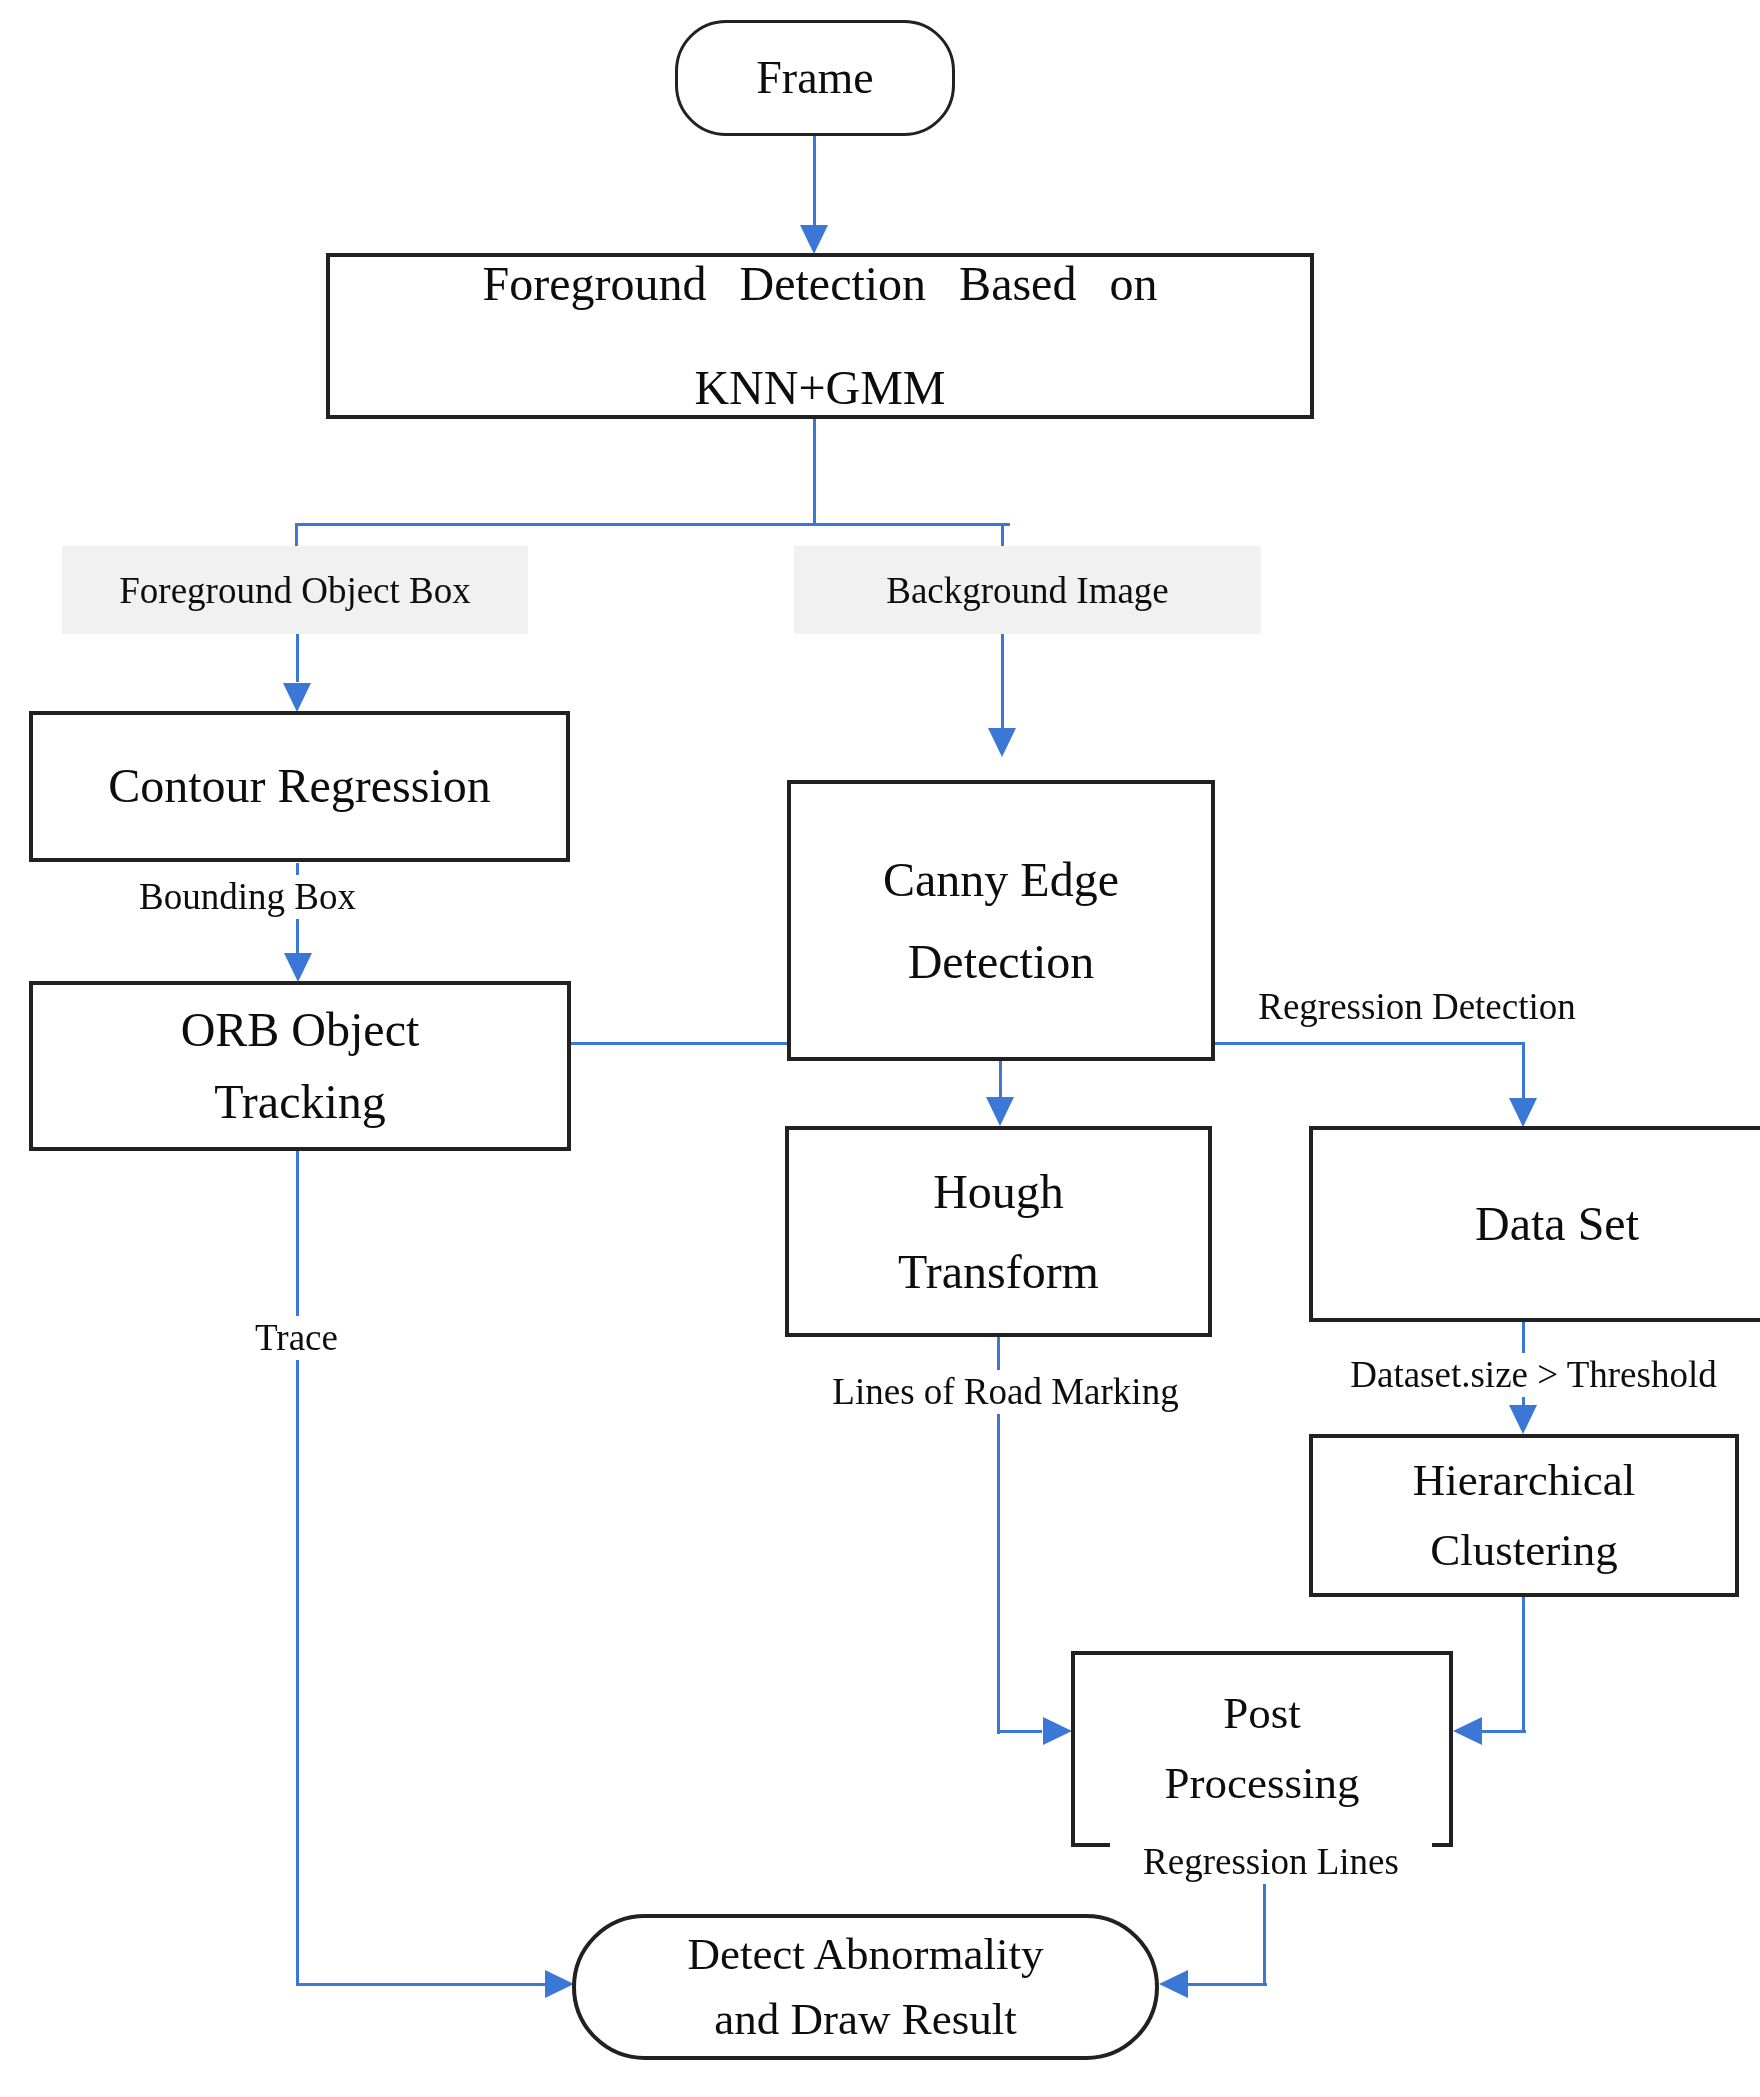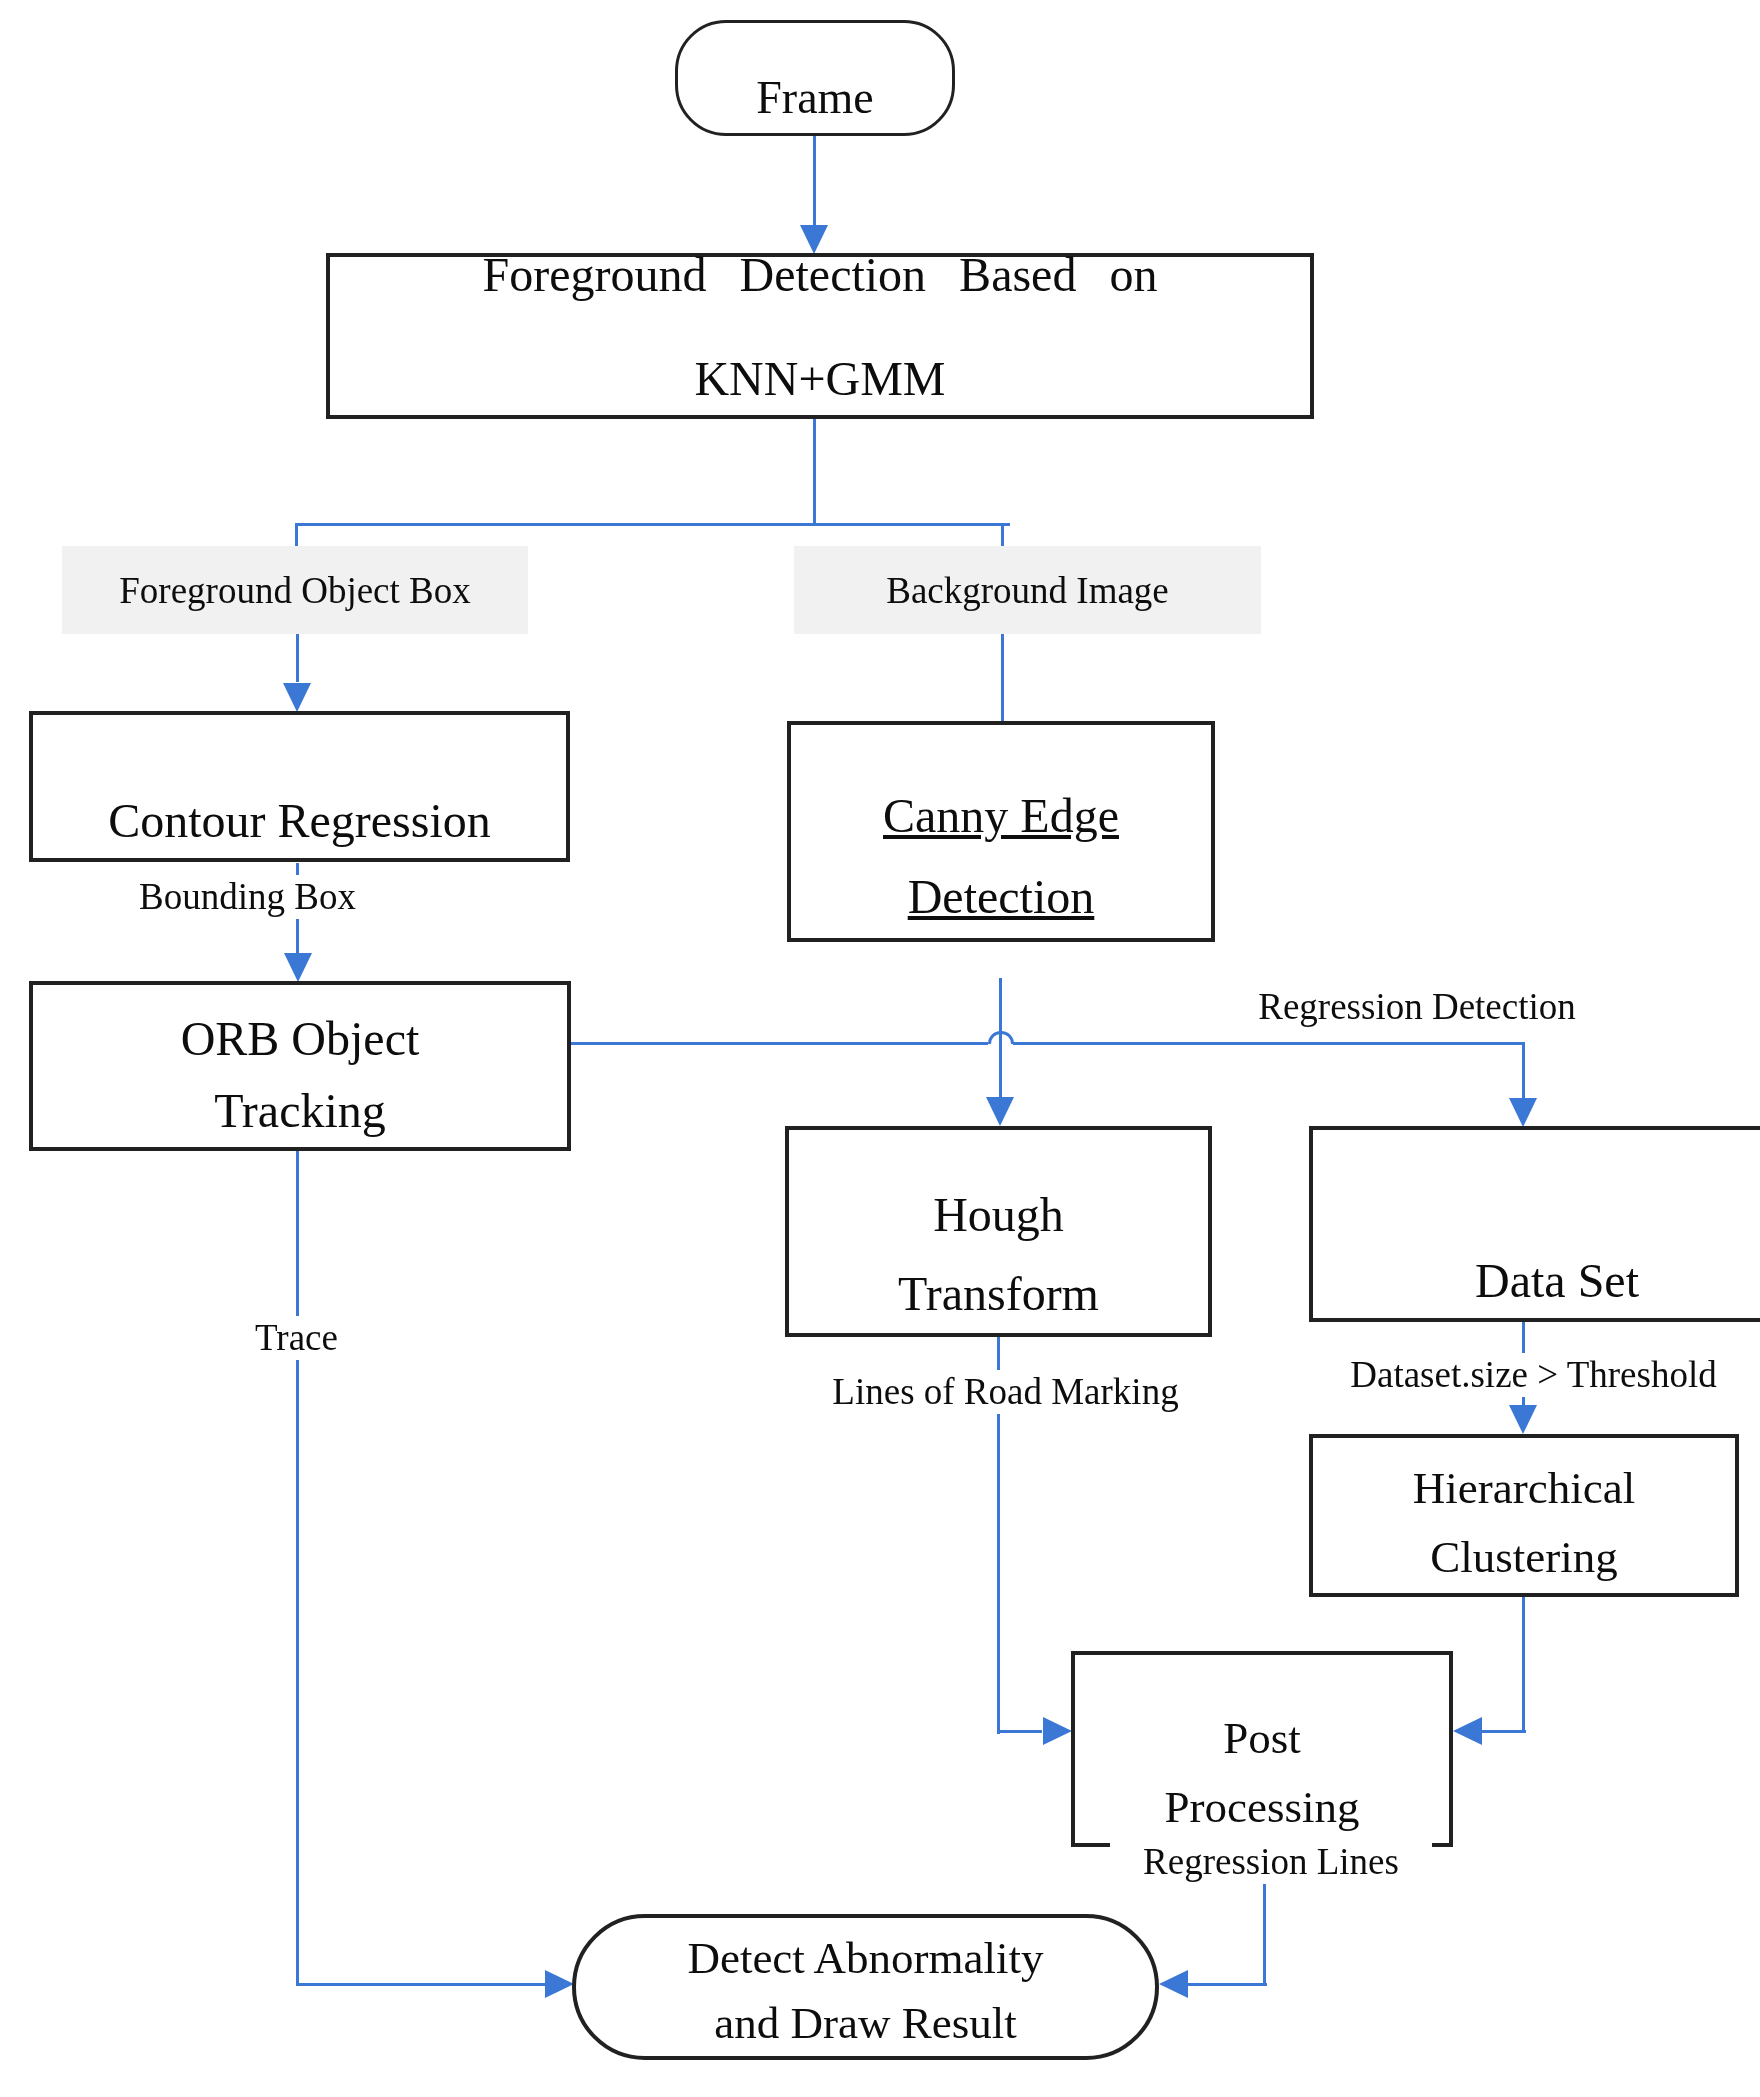--- a/index.html
+++ b/index.html
@@ -19,21 +19,21 @@
     overflow:hidden;
   }
   .node{
     position:absolute;
     box-sizing:border-box;
     border:4px solid var(--ink);
     background:#fff;
     display:flex;
     flex-direction:column;
     align-items:center;
-    justify-content:flex-end;
+    justify-content:center;
     text-align:center;
     font-size:48px;
     line-height:1.55;
   }
   .stadium{border-radius:73px;}
   .branch{
     position:absolute;
     box-sizing:border-box;
     background:var(--labelbg);
     display:flex;
@@ -136,21 +136,21 @@
 
   <div class="node" style="left:29px;top:711px;width:541px;height:151px;">
     <span>Contour Regression</span>
   </div>
 
   <div class="node" style="left:29px;top:981px;width:542px;height:170px;line-height:1.5;">
     <span>ORB Object</span>
     <span>Tracking</span>
   </div>
 
-  <div class="node" style="left:787px;top:721px;width:428px;height:221px;line-height:1.7;text-decoration:underline;">
+  <div class="node" style="left:787px;top:780px;width:428px;height:281px;line-height:1.7;">
     <span>Canny Edge</span>
     <span>Detection</span>
   </div>
 
   <div class="node" style="left:785px;top:1126px;width:427px;height:211px;line-height:1.65;">
     <span>Hough</span>
     <span>Transform</span>
   </div>
 
   <div class="node" style="left:1309px;top:1126px;width:496px;height:196px;">

